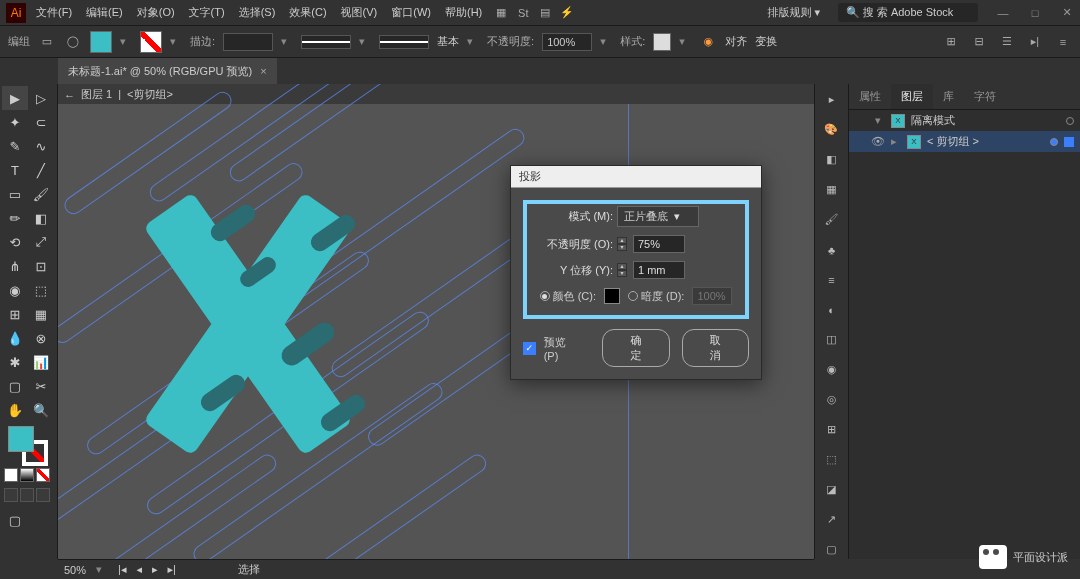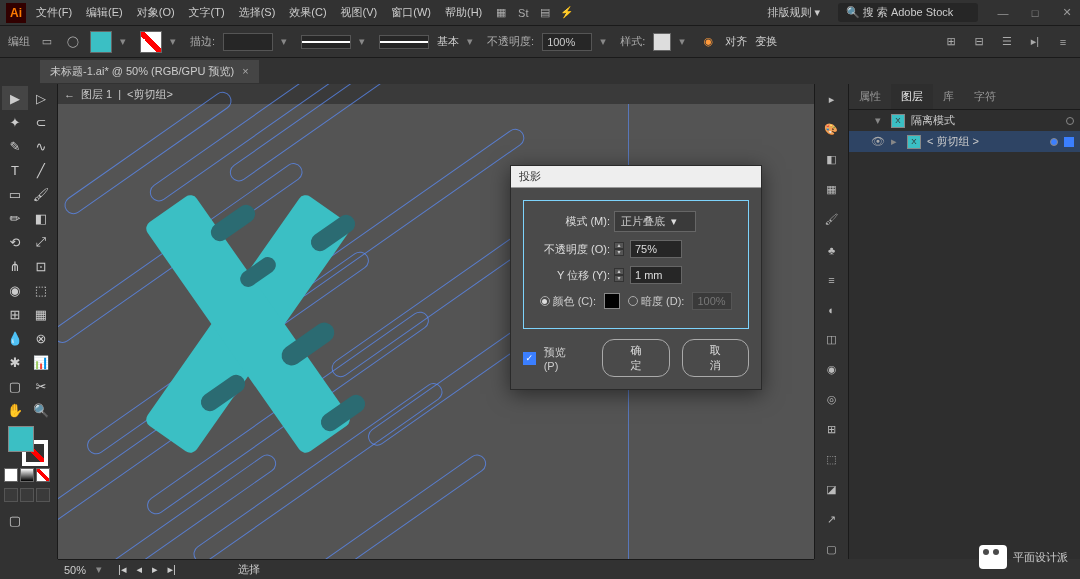--- a/index.html
+++ b/index.html
@@ -1,34 +1,34 @@
 <!DOCTYPE html>
 <html><head>
 <meta charset="utf-8">
 <style>
 *{box-sizing:border-box;margin:0;padding:0;font-family:"Microsoft YaHei",sans-serif;font-size:11px;color:#ccc;user-select:none}
 body{background:#323232;width:1080px;height:579px;overflow:hidden;position:relative}
 .topbar{height:26px;background:#323232;display:flex;align-items:center;padding:0 6px;gap:4px;border-bottom:1px solid #1a1a1a}
-.ai-logo{width:20px;height:20px;background:#310000;color:#ff7c00;font-weight:bold;display:flex;align-items:center;justify-content:center;font-size:12px}
+.ai-logo{width:20px;height:20px;background:#310000;color:#ff7c00;font-weight:normal;display:flex;align-items:center;justify-content:center;font-size:12px}
 .menu-items{display:flex;gap:2px}
 .menu-item{padding:3px 6px;cursor:default}
 .top-right{margin-left:auto;display:flex;align-items:center;gap:18px}
 .top-icon{width:18px;height:18px;display:flex;align-items:center;justify-content:center;color:#aaa}
 .search-stock{background:#262626;padding:2px 8px;color:#666;width:140px;border-radius:3px}
 .win-ctrl{width:14px;height:14px;display:flex;align-items:center;justify-content:center;color:#999}
 .optbar{height:32px;background:#323232;display:flex;align-items:center;padding:0 8px;gap:8px;border-bottom:1px solid #1a1a1a}
 .optlabel{color:#aaa}
 .swatch{width:22px;height:22px;background:#3bbfc4;border:1px solid #666}
 .swatch.no{background:linear-gradient(45deg,#fff 40%,red 40%,red 60%,#fff 60%)}
 .num-input{background:#262626;border:1px solid #555;padding:2px 4px;width:50px;color:#ccc}
 .dd{width:12px;color:#888}
 .line-prev{width:50px;height:14px;background:#262626;border:1px solid #555;display:flex;align-items:center}
 .line-prev::before{content:"";height:2px;background:#fff;width:100%}
 .opt-right{margin-left:auto;display:flex;gap:10px}
-.tabbar{height:26px;background:#323232;display:flex;align-items:center;padding-left:40px}
+.tabbar{height:26px;background:#323232;display:flex;padding-left:58px}
 .doc-tab{padding:4px 10px;background:#454545;display:flex;align-items:center;gap:8px}
 .tab-close{color:#aaa}
 .main{display:flex;height:calc(100% - 104px)}
 .toolcol{width:58px;background:#323232;display:flex;flex-direction:column;padding:2px;gap:0;border-right:1px solid #1a1a1a}
 .toolrow{display:flex}
 .tool{width:26px;height:24px;display:flex;align-items:center;justify-content:center;color:#ccc;font-size:13px}
 .tool.sel{background:#454545}
 .fillstroke{margin-top:4px;position:relative;width:40px;height:40px;margin-left:6px}
 .fill-sw{position:absolute;width:26px;height:26px;background:#3bbfc4;border:1px solid #888;z-index:2}
 .stroke-sw{position:absolute;width:26px;height:26px;border:4px solid #fff;right:0;bottom:0;background:linear-gradient(45deg,transparent 40%,red 40%,red 60%,transparent 60%)}
@@ -57,21 +57,21 @@
 .eye{width:14px;text-align:center;color:#aaa}
 .lyr-toggle{color:#888;width:10px}
 .lyr-swatch{width:14px;height:14px;background:#3bbfc4;border:1px solid #888;font-size:8px;color:#333;text-align:center;line-height:12px}
 .lyr-name{flex:1;color:#ccc}
 .lyr-dot{width:8px;height:8px;border:1px solid #888;border-radius:50%}
 .lyr-sq{width:10px;height:10px;background:#3b7fff}
 .statusbar{position:absolute;bottom:0;left:58px;right:266px;height:20px;background:#323232;display:flex;align-items:center;padding:0 6px;gap:10px;border-top:1px solid #1a1a1a;color:#999;font-size:10px}
 .dialog{position:absolute;top:165px;left:510px;width:252px;background:#4a4a4a;border:1px solid #2a2a2a;box-shadow:0 4px 20px rgba(0,0,0,.5)}
 .dlg-title{background:#eee;color:#333;padding:3px 8px;border-bottom:1px solid #999}
 .dlg-body{padding:12px}
-.red-box{border:1px solid #7dd3fc;padding:10px 8px;margin-bottom:10px}
+.red-box{border:4px solid #7dd3fc;padding:2px 8px;margin-bottom:10px}
 .dlg-row{display:flex;align-items:center;margin-bottom:8px;gap:4px}
 .dlg-lbl{width:78px;text-align:right;color:#ddd}
 .dlg-select{background:#3a3a3a;border:1px solid #666;padding:2px 18px 2px 6px;color:#ddd;position:relative}
 .dlg-input{background:#262626;border:1px solid #666;padding:2px 4px;width:52px;color:#ddd}
 .spin{display:flex;flex-direction:column;margin-right:2px}
 .spin div{width:10px;height:7px;background:#555;border:1px solid #333;font-size:6px;text-align:center;line-height:5px}
 .dlg-radio{display:flex;align-items:center;gap:3px}
 .radio-dot{width:10px;height:10px;border:1px solid #aaa;border-radius:50%;display:flex;align-items:center;justify-content:center}
 .radio-dot.on::after{content:"";width:5px;height:5px;background:#ddd;border-radius:50%}
 .color-sw{width:16px;height:16px;background:#000;border:1px solid #888}

